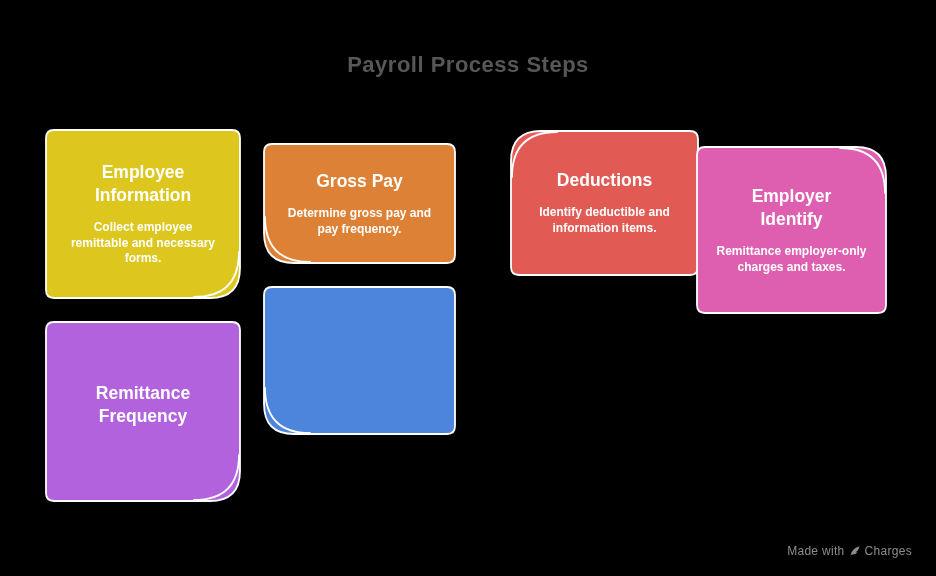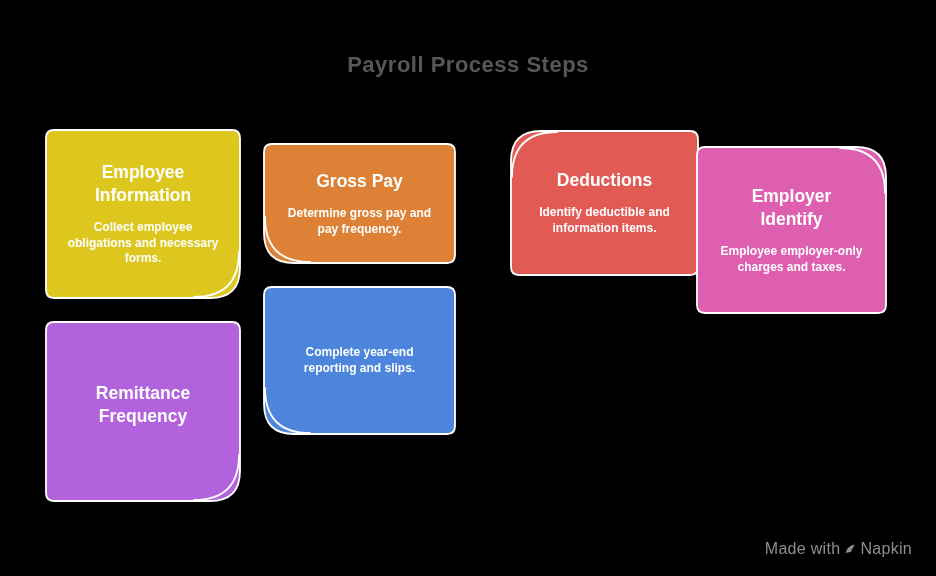--- a/index.html
+++ b/index.html
@@ -38,39 +38,39 @@
   .n1{left:46px;top:130px;width:194px;height:168px;}
   .n2{left:264px;top:144px;width:191px;height:119px;border-radius:31px;}
   .n3{left:511px;top:131px;width:187px;height:144px;}
   .n4{left:697px;top:147px;width:189px;height:166px;}
   .n5{left:46px;top:322px;width:194px;height:179px;}
   .n6{left:264px;top:287px;width:191px;height:147px;}
   .n3 .note-body,.n5 .note-body{max-width:134px;}
   .watermark{
     position:absolute;right:24px;bottom:18px;
     display:flex;align-items:center;gap:4px;
-    color:#8d8d8d;font-size:16px;letter-spacing:.3px;
+    color:#8d8d8d;font-size:12px;letter-spacing:.3px;
   }
   .napkin-icon{display:inline-block;}
 </style>
 </head>
 <body>
 
 <div class="canvas">
 
   <h1 class="diagram-title">Payroll Process Steps</h1>
 
   <div class="note n1">
     <svg class="note-bg" viewBox="-5 -5 204 178">
         <path d="M 8 0 H 186 Q 194 0 194 8 V 138 Q 194 168 164 168 H 8 Q 0 168 0 160 V 8 Q 0 0 8 0 Z" fill="#ddc71e" stroke="#ffffff" stroke-width="1.8"></path>
         <path d="M 148 167 Q 193 167 193 122" fill="none" stroke="#ffffff" stroke-width="1.8" stroke-linecap="round"></path>
       </svg>
     <div class="note-content">
       <div class="note-title">Employee Information</div>
-      <div class="note-body">Collect employee obligations and necessary forms.</div>
+      <div class="note-body">Collect employee remittable and necessary forms.</div>
     </div>
   </div>
 
   <div class="note n2">
     <svg class="note-bg" viewBox="-5 -5 201 129">
         <path d="M 8 0 H 183 Q 191 0 191 8 V 111 Q 191 119 183 119 H 30 Q 0 119 0 89 V 8 Q 0 0 8 0 Z" fill="#dd8136" stroke="#ffffff" stroke-width="1.8"></path>
         <path d="M 46 118 Q 1 118 1 73" fill="none" stroke="#ffffff" stroke-width="1.8" stroke-linecap="round"></path>
       </svg>
     <div class="note-content">
       <div class="note-title">Gross Pay</div>
@@ -89,45 +89,44 @@
     </div>
   </div>
 
   <div class="note n4">
     <svg class="note-bg" viewBox="-5 -5 199 176">
         <path d="M 8 0 H 159 Q 189 0 189 30 V 158 Q 189 166 181 166 H 8 Q 0 166 0 158 V 8 Q 0 0 8 0 Z" fill="#de5fb0" stroke="#ffffff" stroke-width="1.8"></path>
         <path d="M 143 1 Q 188 1 188 46" fill="none" stroke="#ffffff" stroke-width="1.8" stroke-linecap="round"></path>
       </svg>
     <div class="note-content">
       <div class="note-title">Employer Identify</div>
-      <div class="note-body">Employee employer-only charges and taxes.</div>
+      <div class="note-body">Remittance employer-only charges and taxes.</div>
     </div>
   </div>
 
   <div class="note n5">
     <svg class="note-bg" viewBox="-5 -5 204 189">
         <path d="M 8 0 H 186 Q 194 0 194 8 V 149 Q 194 179 164 179 H 8 Q 0 179 0 171 V 8 Q 0 0 8 0 Z" fill="#b362de" stroke="#ffffff" stroke-width="1.8"></path>
         <path d="M 148 178 Q 193 178 193 133" fill="none" stroke="#ffffff" stroke-width="1.8" stroke-linecap="round"></path>
       </svg>
     <div class="note-content">
       <div class="note-title">Remittance Frequency</div>
     </div>
   </div>
 
   <div class="note n6">
     <svg class="note-bg" viewBox="-5 -5 201 157">
         <path d="M 8 0 H 183 Q 191 0 191 8 V 139 Q 191 147 183 147 H 30 Q 0 147 0 117 V 8 Q 0 0 8 0 Z" fill="#4c85db" stroke="#ffffff" stroke-width="1.8"></path>
         <path d="M 46 146 Q 1 146 1 101" fill="none" stroke="#ffffff" stroke-width="1.8" stroke-linecap="round"></path>
       </svg>
     <div class="note-content">
-      <div class="note-body">Complete year-end reporting and slips.</div>
     </div>
   </div>
 
   <div class="watermark">
     <span>Made with</span>
     <svg class="napkin-icon" width="12" height="12" viewBox="0 0 16 16">
       <path d="M2 14 C3.2 8.5 7 3.2 14 2 C13.2 5.2 11.6 8.2 8.6 10 L11.4 9.8 C9.4 12 6.2 13.4 3.6 12.6 Z" fill="#8d8d8d"></path>
     </svg>
-    <span>Napkin</span>
+    <span>Charges</span>
   </div>
 
 </div>
 
 </body></html>

